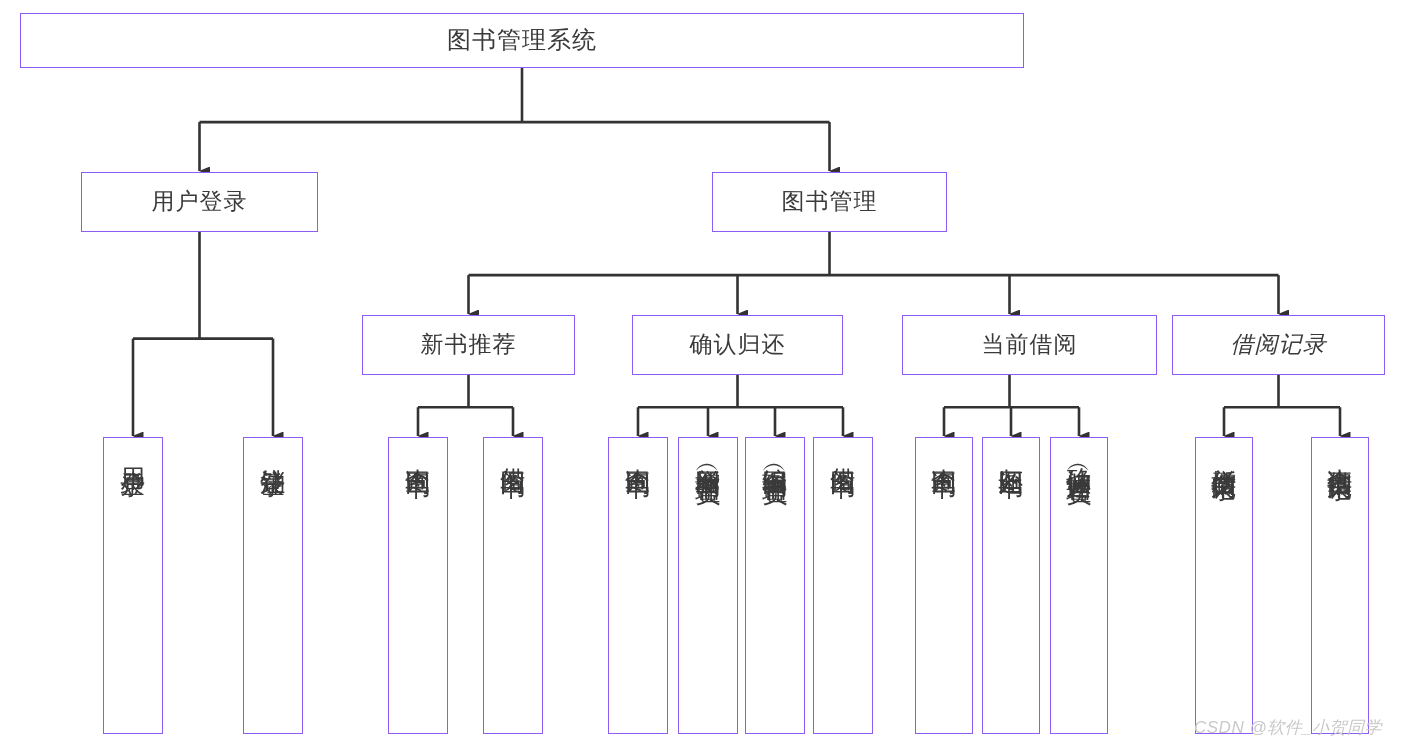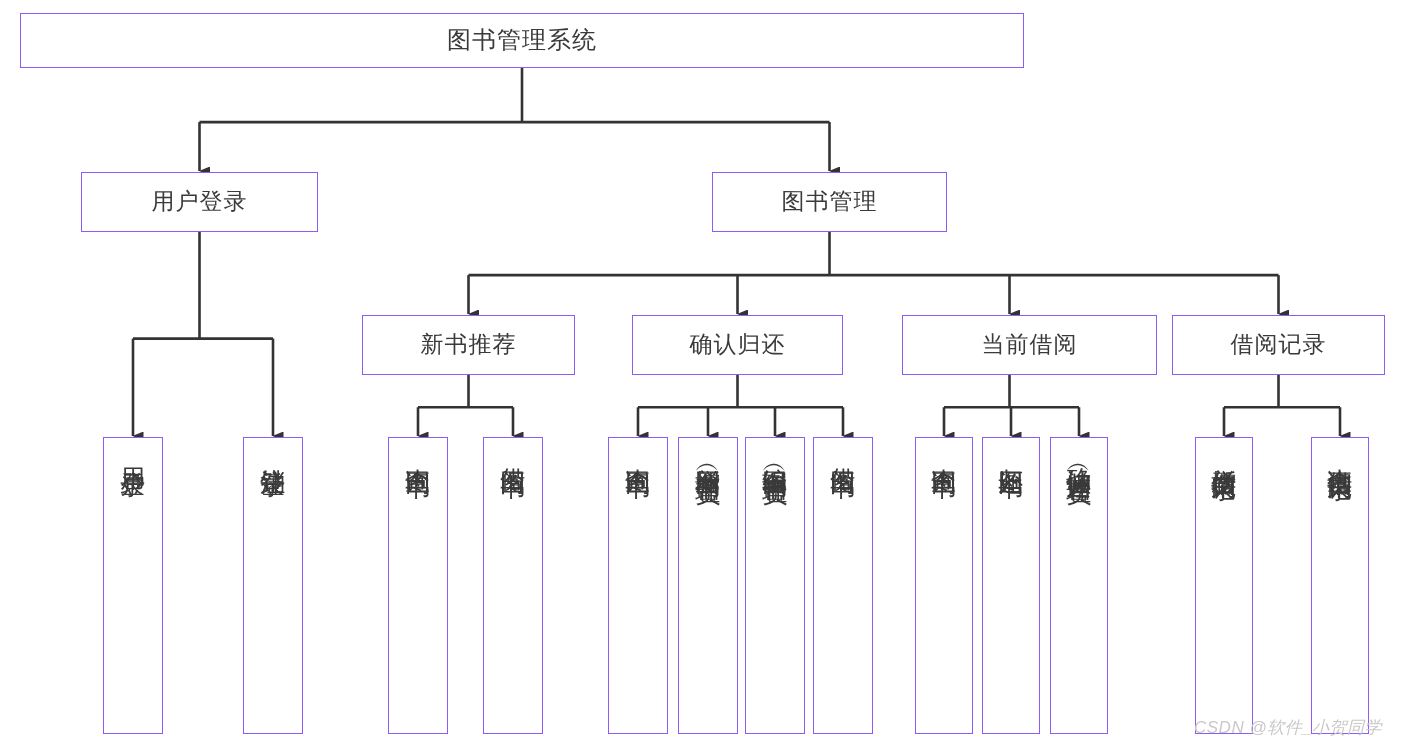--- a/index.html
+++ b/index.html
@@ -130,21 +130,21 @@
       </div>
       <div class="node horiz" style="left: 362px; top: 315px; width: 213px; height: 60px;">
         <span class="label">新书推荐</span>
       </div>
       <div class="node horiz" style="left: 632px; top: 315px; width: 211px; height: 60px;">
         <span class="label">确认归还</span>
       </div>
       <div class="node horiz" style="left: 902px; top: 315px; width: 255px; height: 60px;">
         <span class="label">当前借阅</span>
       </div>
-      <div class="node horiz" style="left: 1172px; top: 315px; width: 213px; height: 60px;">
+      <div class="node horiz" style="left: 1172px; top: 315px; width: 213px; height: 60px; font-style: italic;">
         <span class="label">借阅记录</span>
       </div>
       <div class="node vert" style="left: 103px; top: 437px; width: 60px; height: 297px;">
         <span class="label">用户登录</span>
       </div>
       <div class="node vert" style="left: 243px; top: 437px; width: 60px; height: 297px;">
         <span class="label">注销登录</span>
       </div>
       <div class="node vert" style="left: 388px; top: 437px; width: 60px; height: 297px;">
         <span class="label">查询图书</span>

